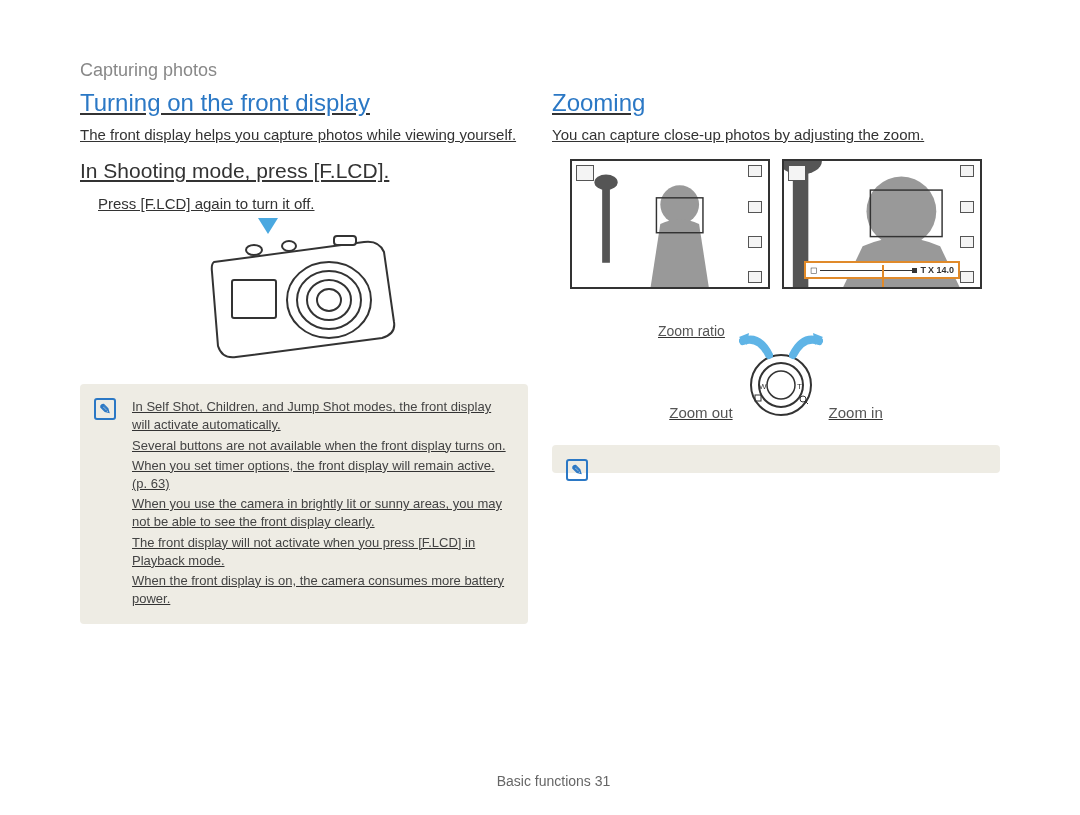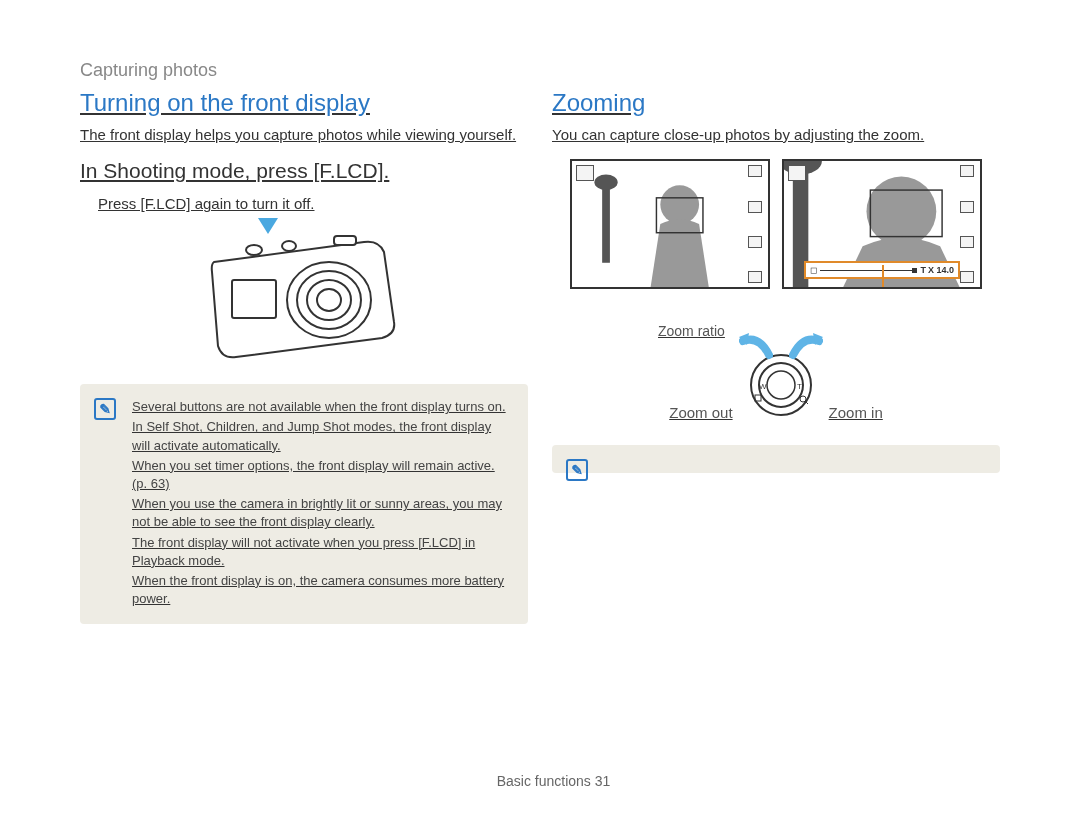--- a/index.html
+++ b/index.html
@@ -221,22 +221,22 @@
           <rect x="38" y="58" width="44" height="38" rx="2"></rect>
           <ellipse cx="60" cy="28" rx="8" ry="5"></ellipse>
           <ellipse cx="95" cy="24" rx="7" ry="5"></ellipse>
           <rect x="140" y="14" width="22" height="9" rx="3"></rect>
         </g>
       </svg>
     </div>
 
     <div class="note-box">
       <div class="note-icon">✎</div>
+      <p>In Self Shot, Children, and Jump Shot modes, the front display will activate automatically.</p>
       <p>Several buttons are not available when the front display turns on.</p>
-      <p>In Self Shot, Children, and Jump Shot modes, the front display will activate automatically.</p>
       <p>When you set timer options, the front display will remain active. (p. 63)</p>
       <p>When you use the camera in brightly lit or sunny areas, you may not be able to see the front display clearly.</p>
       <p>The front display will not activate when you press [F.LCD] in Playback mode.</p>
       <p>When the front display is on, the camera consumes more battery power.</p>
     </div>
   </div>
 
   <div class="col">
     <h2 class="section">Zooming</h2>
     <p class="body-text">You can capture close-up photos by adjusting the zoom.</p>

